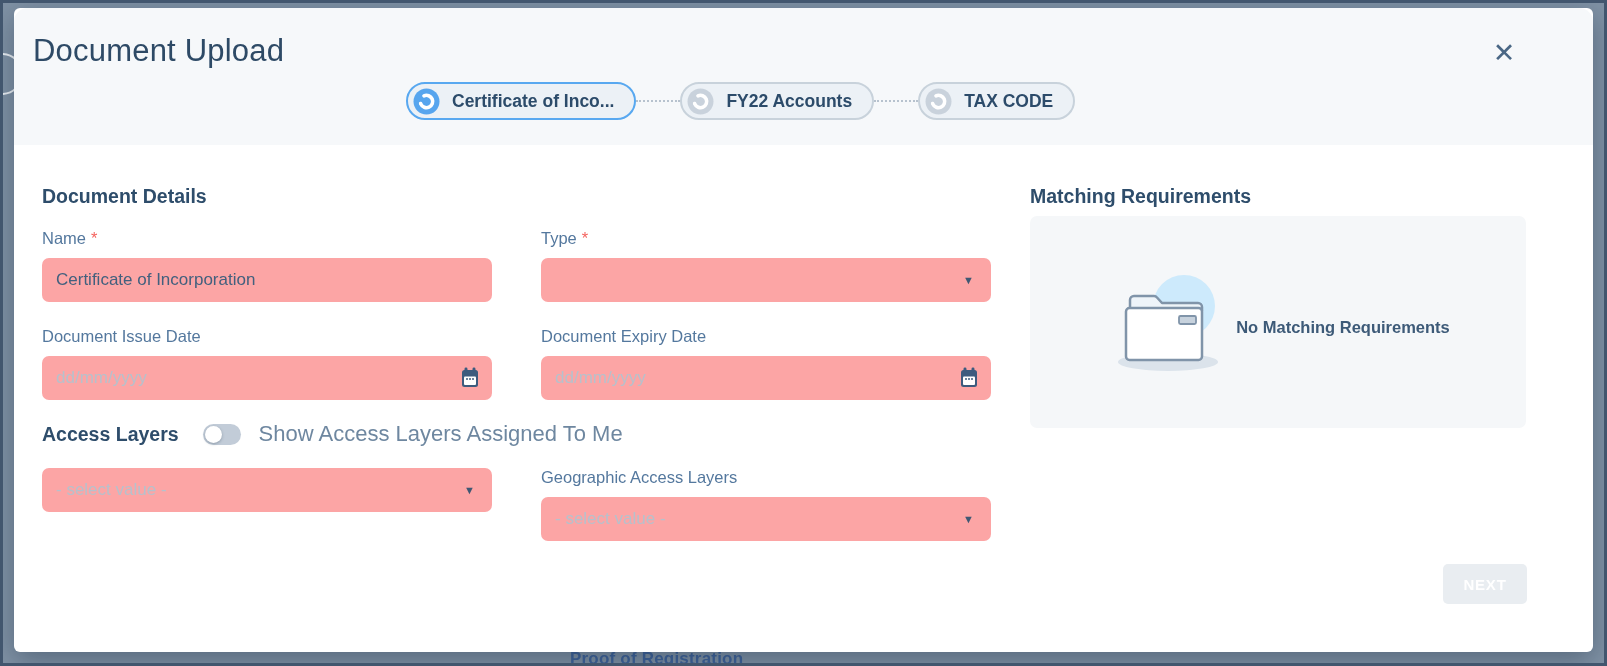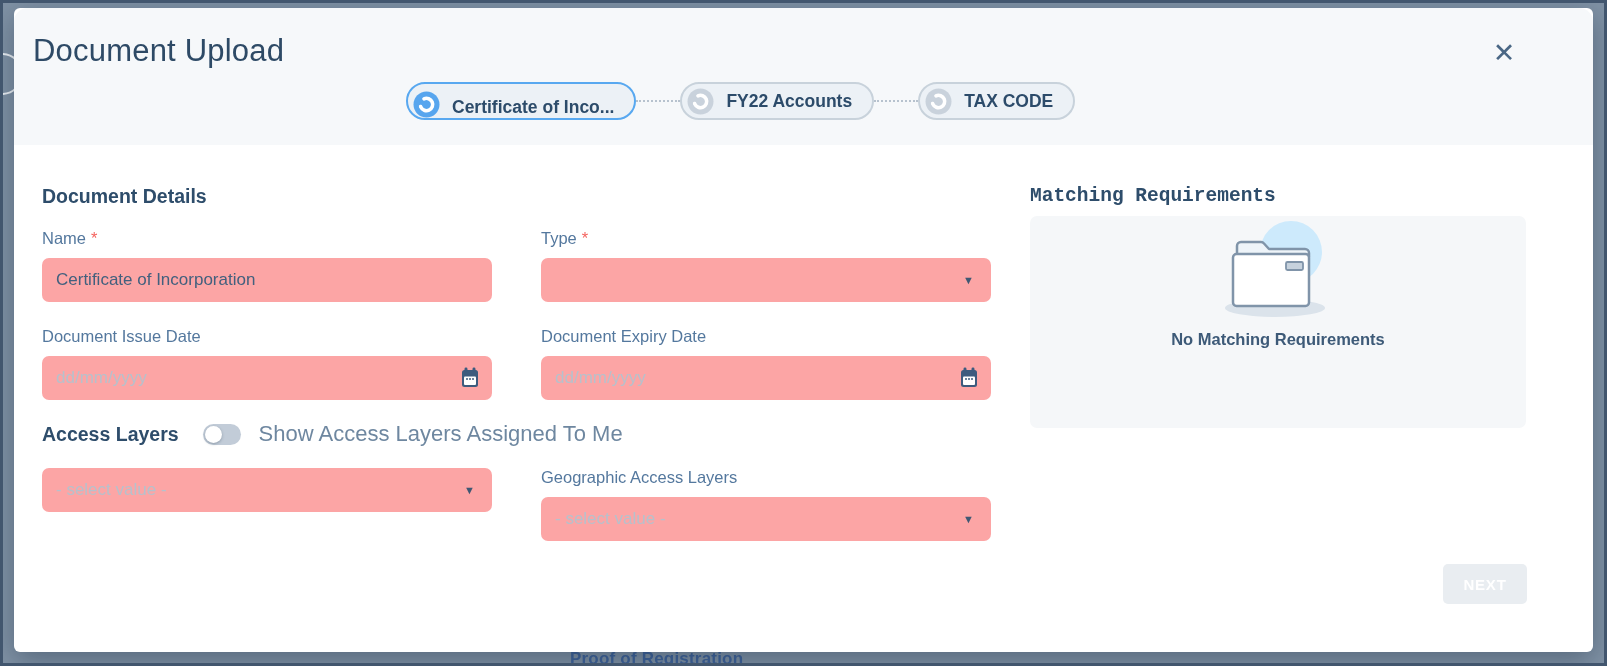--- a/index.html
+++ b/index.html
@@ -43,28 +43,28 @@
 
   
   .stepper { position: absolute; left: 392px; top: 74px; display: flex; align-items: center; }
   .chip {
     display: flex; align-items: center; gap: 12px; height: 38px;
     padding: 0 20px 0 5px; border-radius: 20px;
     background: #ecf1f6; border: 2px solid #c8d2db;
     font-size: 17.5px; font-weight: 600; color: #2c4b6a; white-space: nowrap;
     cursor: pointer;
   }
-  .chip.active { border-color: #58a8f0; align-items: flex-end; }
+  .chip.active { border-color: #58a8f0; }
   .chip-icon { display: flex; width: 27px; height: 27px; }
   .connector { width: 44px; height: 0; border-top: 2px dotted #b7c2ce; }
 
   
   .section-heading { font-size: 19.5px; font-weight: 700; color: #2e4d6b; }
   .heading-doc { position: absolute; left: 28px; top: 177px; }
-  .heading-mr  { position: absolute; left: 1016px; top: 177px; font-family: Liberation Mono, monospace; }
+  .heading-mr  { position: absolute; left: 1016px; top: 177px; }
 
   .field { position: absolute; width: 450px; }
   .field .lbl { display: block; font-size: 16.5px; color: #54789e; margin-bottom: 10px; }
   .required { color: #f4645f; margin-left: 5px; }
   .control {
     position: relative; height: 44px; background: #fca5a5; border-radius: 7px;
     display: flex; align-items: center;
   }
   .control input {
     flex: 1; height: 100%; border: none; background: transparent; outline: none;
@@ -95,21 +95,21 @@
   .toggle .knob {
     position: absolute; left: 2px; top: 2px; width: 17px; height: 17px;
     border-radius: 50%; background: #ffffff; box-shadow: 0 1px 3px rgba(40,60,80,.35);
   }
   .toggle-label { margin-left: 18px; font-size: 22px; color: #6e87a0; }
 
   
   .mr-panel {
     position: absolute; left: 1016px; top: 208px; width: 496px; height: 212px;
     background: #f5f7f9; border-radius: 7px;
-    display: flex; flex-direction: column; align-items: center; justify-content: flex-start;
+    display: flex; align-items: center; justify-content: center;
   }
   .mr-empty-text { margin-top: 10px; font-size: 16.5px; font-weight: 700; color: #3d5a78; }
 
   
   .next-btn {
     position: absolute; left: 1429px; top: 556px; width: 84px; height: 40px;
     background: #e9edf1; border: none; border-radius: 5px;
     color: #ffffff; font-size: 15px; font-weight: 700; letter-spacing: .8px;
     font-family: "Liberation Sans", sans-serif; cursor: default;
   }

